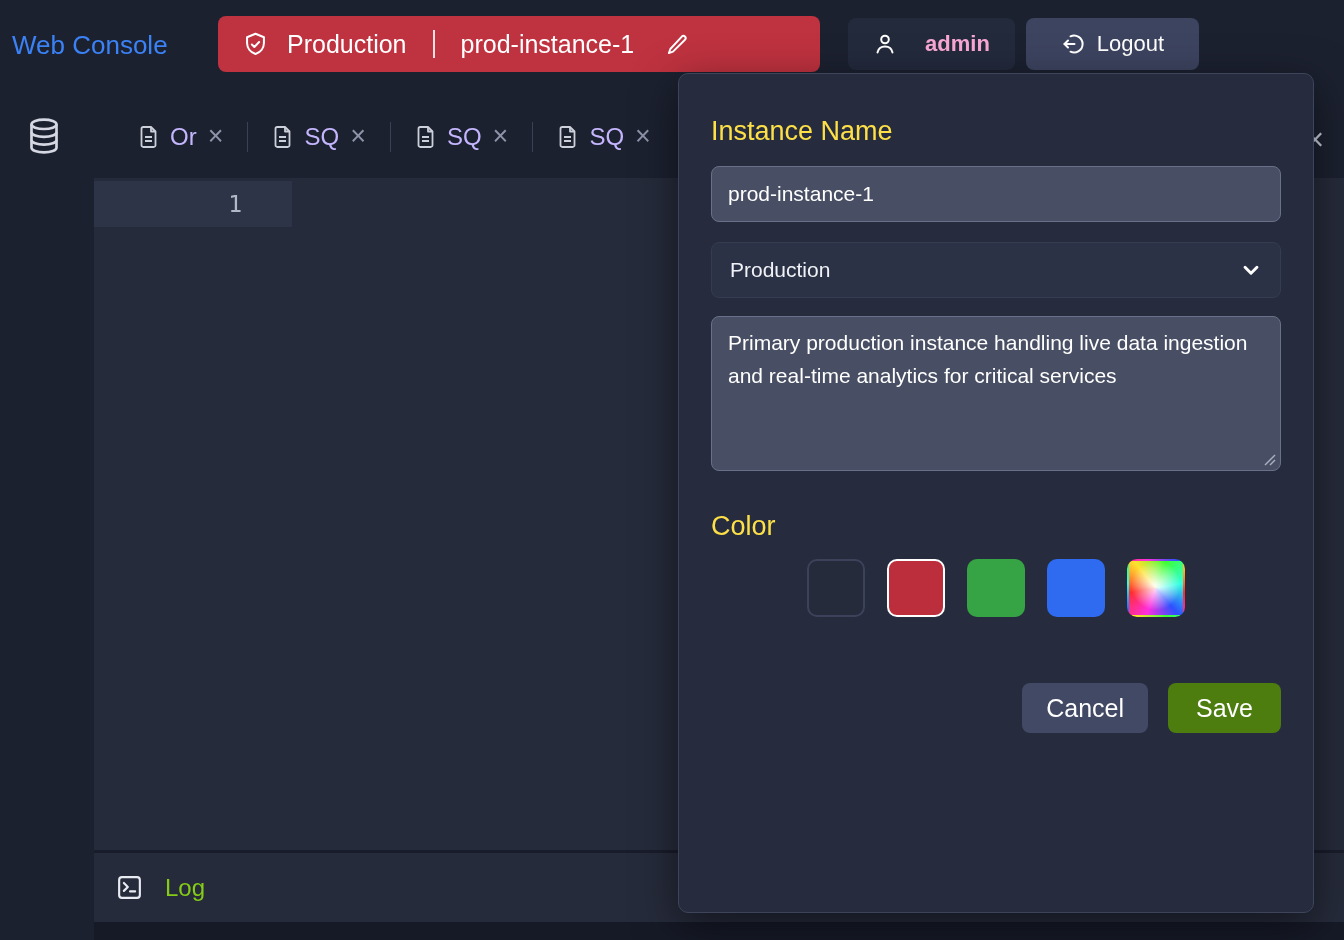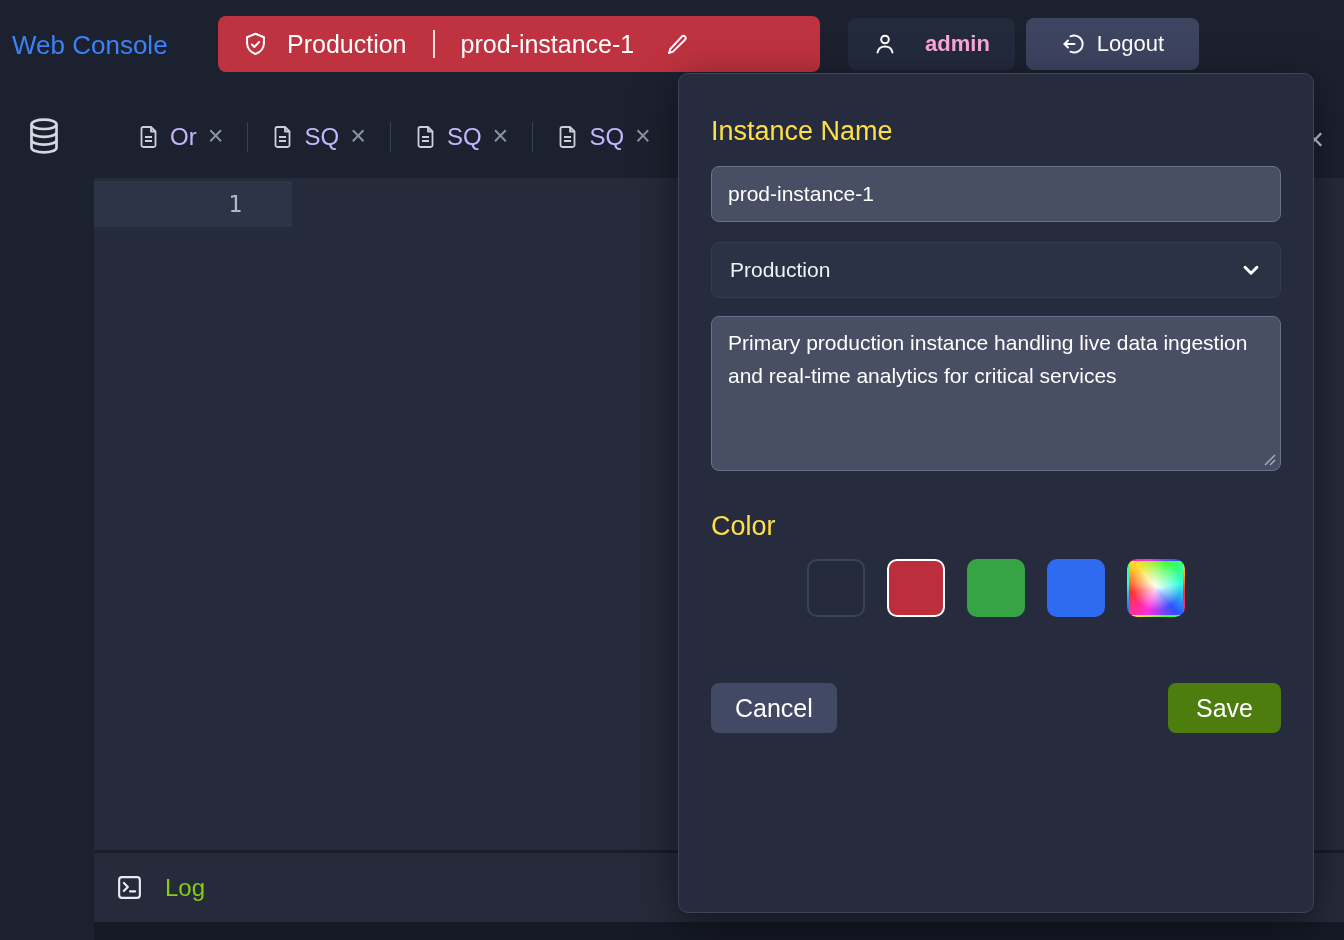--- a/index.html
+++ b/index.html
@@ -67,21 +67,21 @@
               resize:none;font-family:inherit;outline:none;display:block;}
   .resize-handle{position:absolute;right:5px;bottom:5px;line-height:0;cursor:nwse-resize;}
   .swatch-row{margin-top:16px;display:flex;justify-content:center;gap:22px;}
   .swatch{width:58px;height:58px;border-radius:10px;border:2px solid transparent;
           box-sizing:border-box;cursor:pointer;}
   .swatch-default{border-color:#3c425a;}
   .swatch.selected{border-color:#ffffff;}
   .swatch.rainbow{background:
       radial-gradient(circle at 50% 45%, rgba(255,255,255,.95), rgba(255,255,255,0) 62%),
       conic-gradient(from 200deg, #ff2ee0, #ff2e2e, #ffe12e, #3eff2e, #2effe1, #2e50ff, #ff2ee0);}
-  .btn-row{margin-top:66px;display:flex;justify-content:space-between;gap:20px;}
+  .btn-row{margin-top:66px;display:flex;justify-content:flex-end;gap:20px;}
   .btn{height:50px;border:none;border-radius:8px;font-size:25px;color:#fff;font-family:inherit;
        padding:0 24px;cursor:pointer;}
   .btn.cancel{background:#424965;}
   .btn.save{background:#4d7c0f;padding:0 28px;}
   .icon{display:inline-flex;align-items:center;line-height:0;}
 </style>
 </head>
 <body>
 
 <div class="screen">

